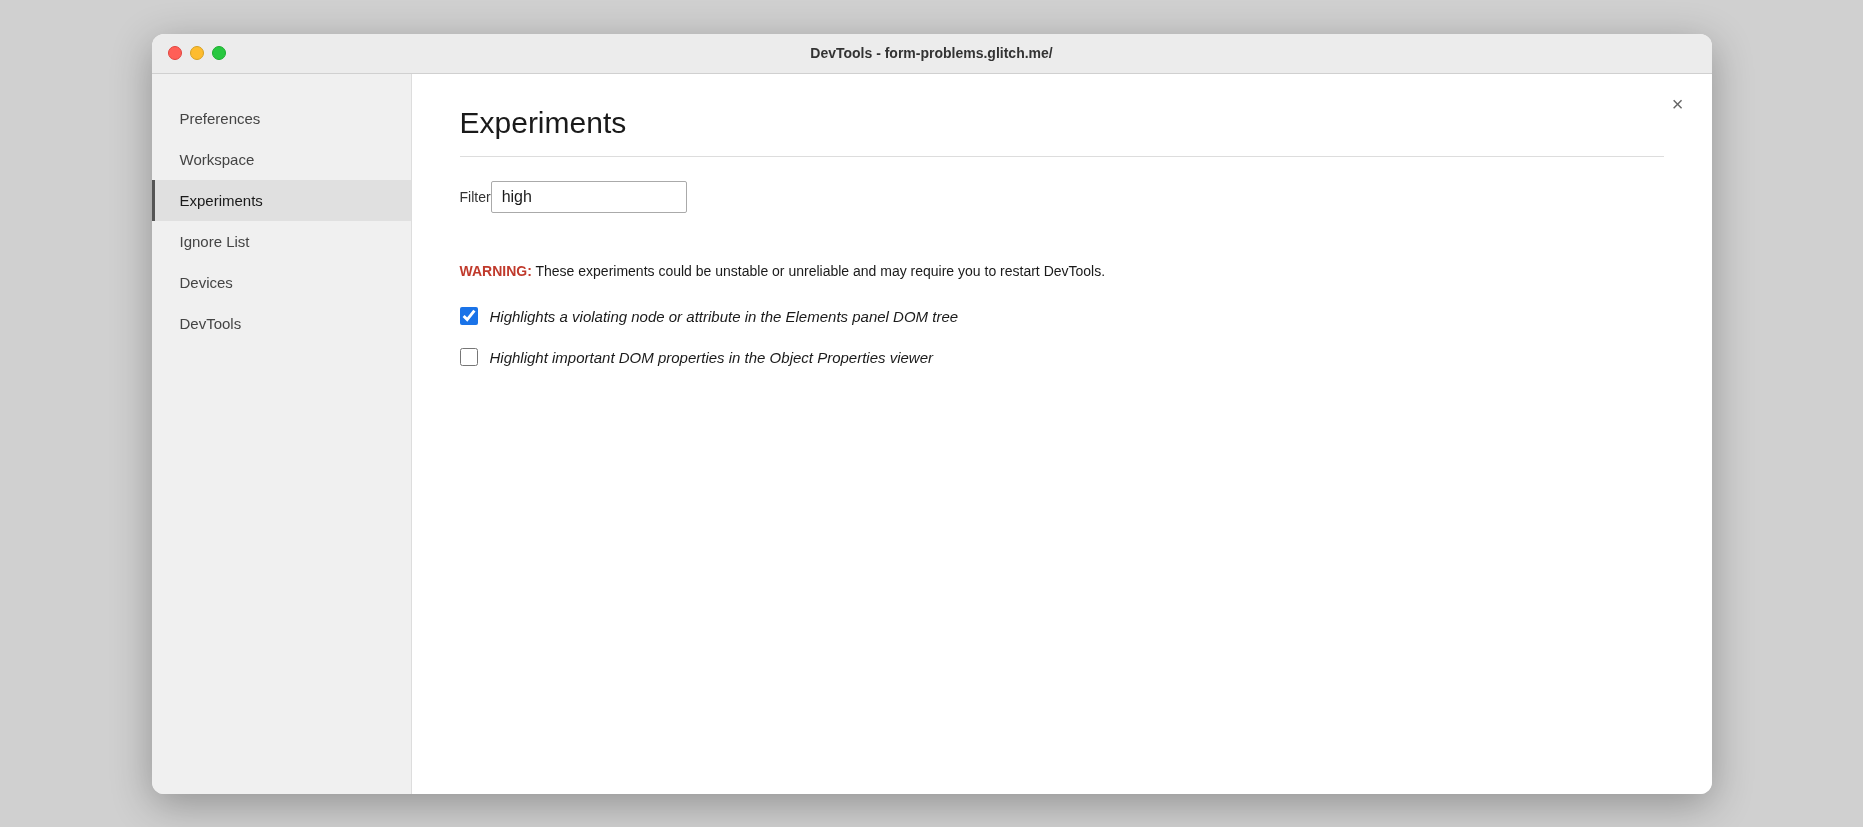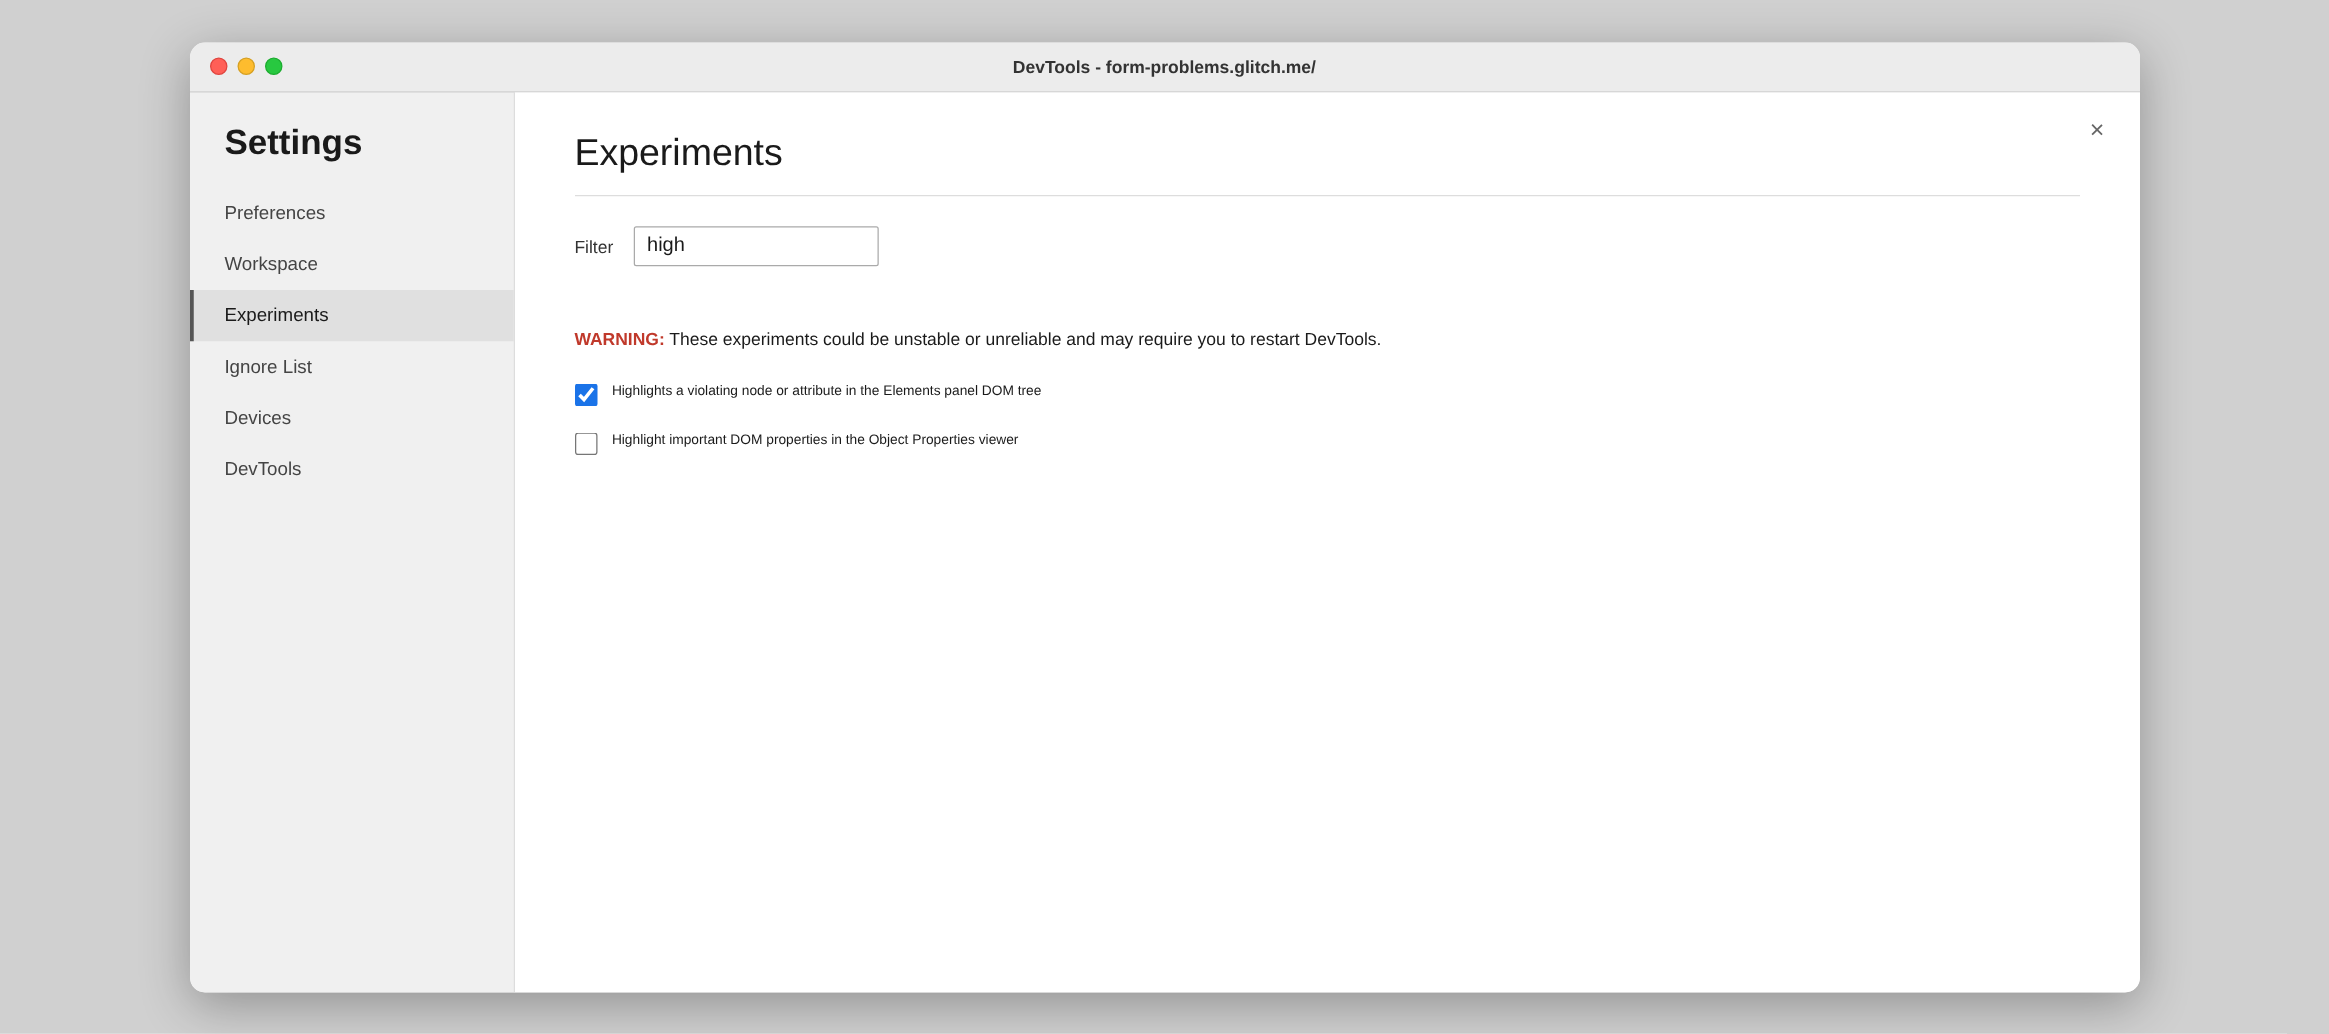--- a/index.html
+++ b/index.html
@@ -121,21 +121,20 @@
 
     .divider {
       border: none;
       border-top: 1px solid #ddd;
       margin-bottom: 24px;
     }
 
     .filter-row {
       display: flex;
       align-items: center;
-      gap: 16px;
       margin-bottom: 32px;
     }
 
     .filter-label {
       font-size: 14px;
       color: #333;
       font-weight: 400;
     }
 
     .filter-input {
@@ -171,43 +170,43 @@
     .experiment-checkbox {
       width: 18px;
       height: 18px;
       margin-top: 1px;
       cursor: pointer;
       flex-shrink: 0;
       accent-color: #1a73e8;
     }
 
     .experiment-label {
-      font-size: 11px;
+      font-size: 15px;
       color: #1a1a1a;
       line-height: 1.4;
+      font-style: italic;
     }
   </style>
 </head>
 <body>
 
 <div class="window">
 
   <div class="titlebar">
     <div class="traffic-lights">
       <div class="traffic-light close"></div>
       <div class="traffic-light minimize"></div>
       <div class="traffic-light maximize"></div>
     </div>
     <span class="titlebar-title">DevTools - form-problems.glitch.me/</span>
   </div>
 
   <div class="window-body">
 
     <div class="sidebar">
-      <div class="sidebar-title">Settings</div>
 
       <div id="sidebar-items">
           <div class="sidebar-item">Preferences</div>
           <div class="sidebar-item">Workspace</div>
           <div class="sidebar-item active">Experiments</div>
           <div class="sidebar-item">Ignore List</div>
           <div class="sidebar-item">Devices</div>
           <div class="sidebar-item">DevTools</div>
         </div>
     </div>

